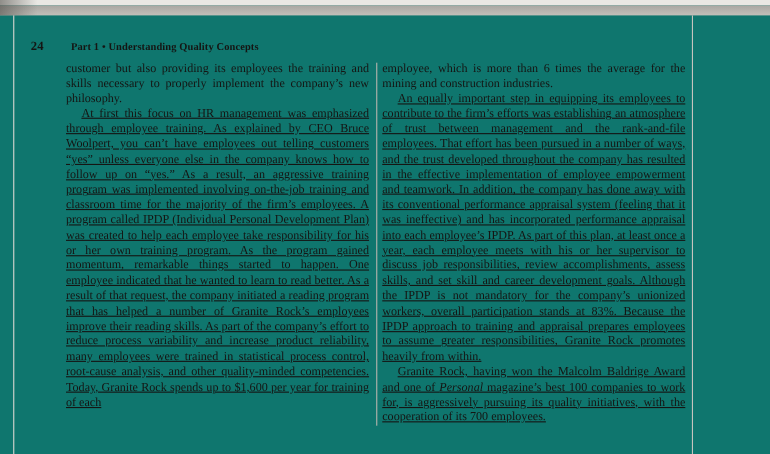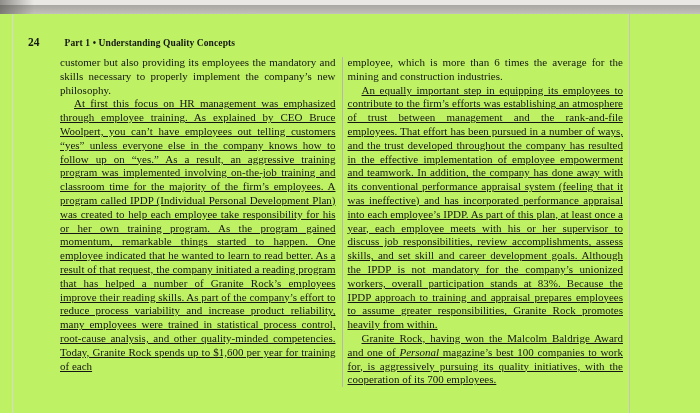--- a/index.html
+++ b/index.html
@@ -4,21 +4,21 @@
 <style>
   html, body {
     margin: 0;
     padding: 0;
     background: #ffffff;
   }
   .scan {
     position: relative;
     width: 700px;
     height: 413px;
-    background: #bef264;
+    background: #0f766e;
     overflow: hidden;
     font-family: "Liberation Serif", serif;
     color: #151513;
   }
   
   .top-strip {
     position: absolute;
     top: 5px; left: 0; right: 0;
     height: 9px;
     background: linear-gradient(#a9a7a2, #c2c0ba);
@@ -96,21 +96,21 @@
   <div class="corner-shadow"></div>
   <div class="left-rule"></div>
   <div class="right-rule"></div>
 
   <div class="header">
     <span class="page-num">24</span><span class="section-title">Part 1 • Understanding Quality Concepts</span>
   </div>
 
   <div class="cols">
     <div class="col">
-      <p>customer but also providing its employees the mandatory and skills necessary to properly implement the company’s new philosophy.</p>
+      <p>customer but also providing its employees the training and skills necessary to properly implement the company’s new philosophy.</p>
       <p class="indent">At first this focus on HR management was emphasized through employee training. As explained by CEO Bruce Woolpert, you can’t have employees out telling customers “yes” unless everyone else in the company knows how to follow up on “yes.” As a result, an aggressive training program was implemented involving on-the-job training and classroom time for the majority of the firm’s employees. A program called IPDP (Individual Personal Development Plan) was created to help each employee take responsibility for his or her own training program. As the program gained momentum, remarkable things started to happen. One employee indicated that he wanted to learn to read better. As a result of that request, the company initiated a reading program that has helped a number of Granite Rock’s employees improve their reading skills. As part of the company’s effort to reduce process variability and increase product reliability, many employees were trained in statistical process control, root-cause analysis, and other quality-minded competencies. Today, Granite Rock spends up to $1,600 per year for training of each</p>
     </div>
 
     <div class="col-rule"></div>
 
     <div class="col">
       <p>employee, which is more than 6 times the average for the mining and construction industries.</p>
       <p class="indent">An equally important step in equipping its employees to contribute to the firm’s efforts was establishing an atmosphere of trust between management and the rank-and-file employees. That effort has been pursued in a number of ways, and the trust developed throughout the company has resulted in the effective implementation of employee empowerment and teamwork. In addition, the company has done away with its conventional performance appraisal system (feeling that it was ineffective) and has incorporated performance appraisal into each employee’s IPDP. As part of this plan, at least once a year, each employee meets with his or her supervisor to discuss job responsibilities, review accomplishments, assess skills, and set skill and career development goals. Although the IPDP is not mandatory for the company’s unionized workers, overall participation stands at 83%. Because the IPDP approach to training and appraisal prepares employees to assume greater responsibilities, Granite Rock promotes heavily from within.</p>
       <p class="indent"><span>Granite Rock, having won the Malcolm Baldrige Award and one of </span><em>Personal</em><span> magazine’s best 100 companies to work for, is aggressively pursuing its quality initiatives, with the cooperation of its 700 employees.</span></p>
     </div>

